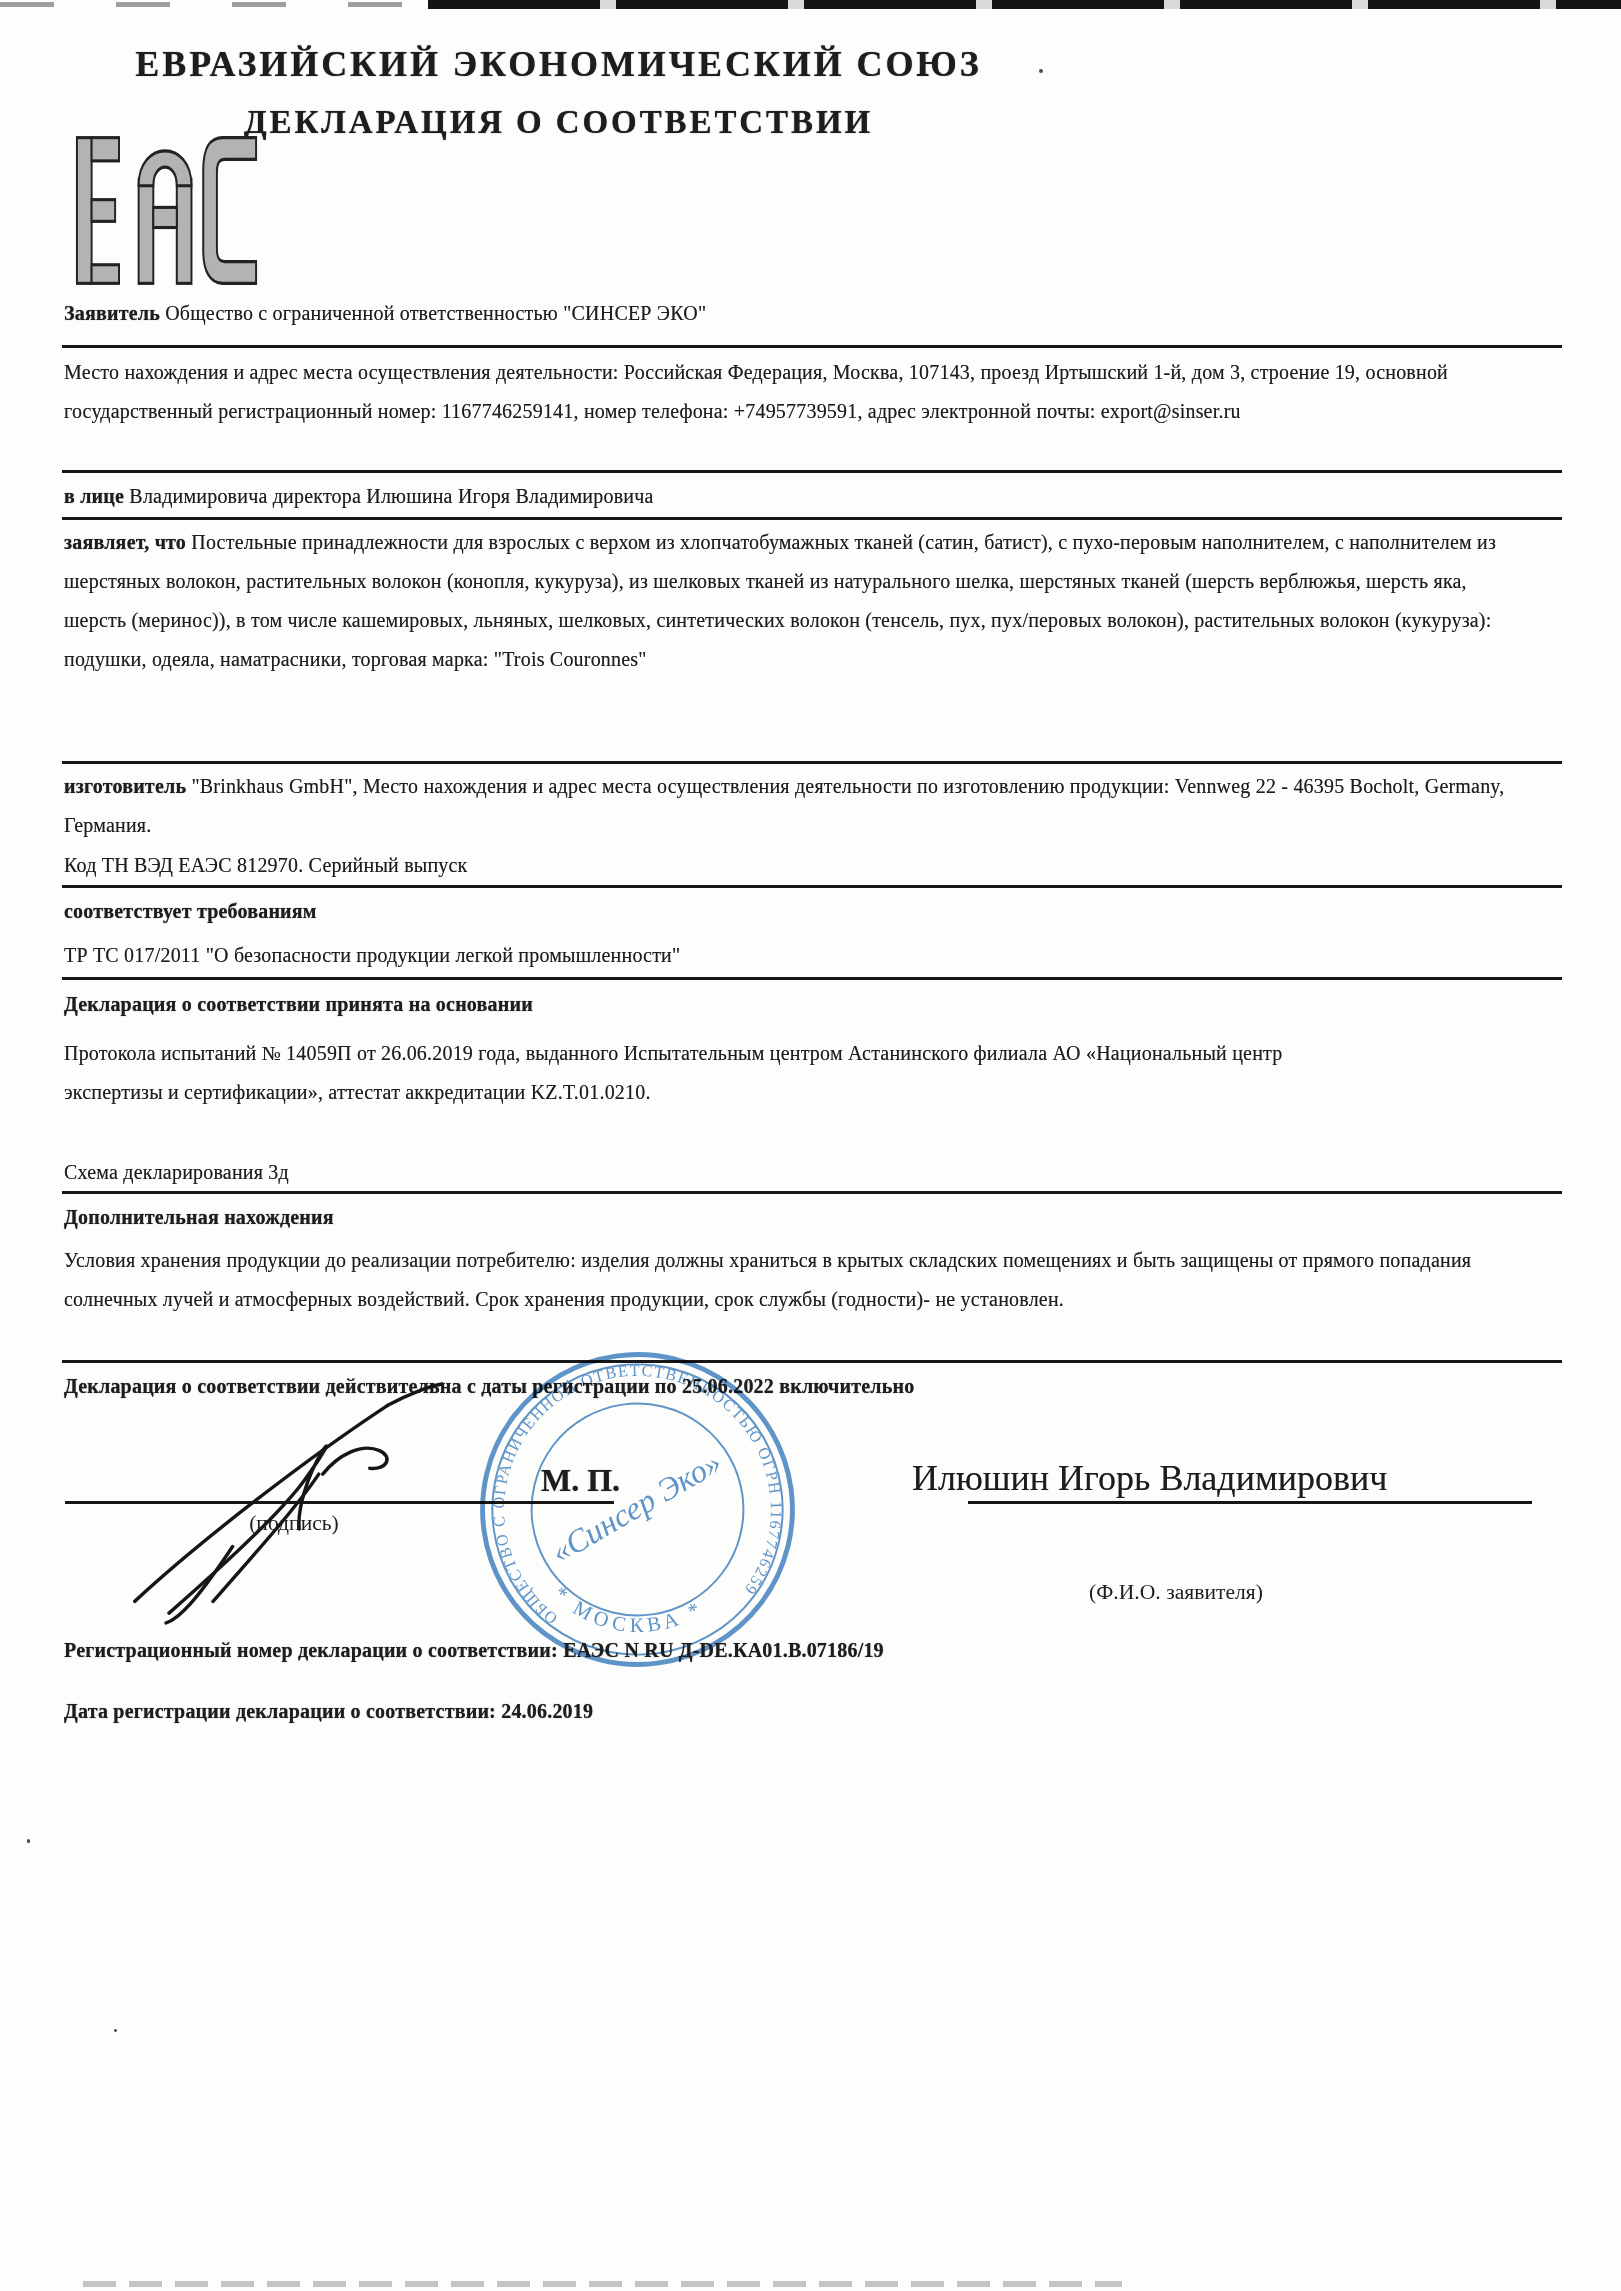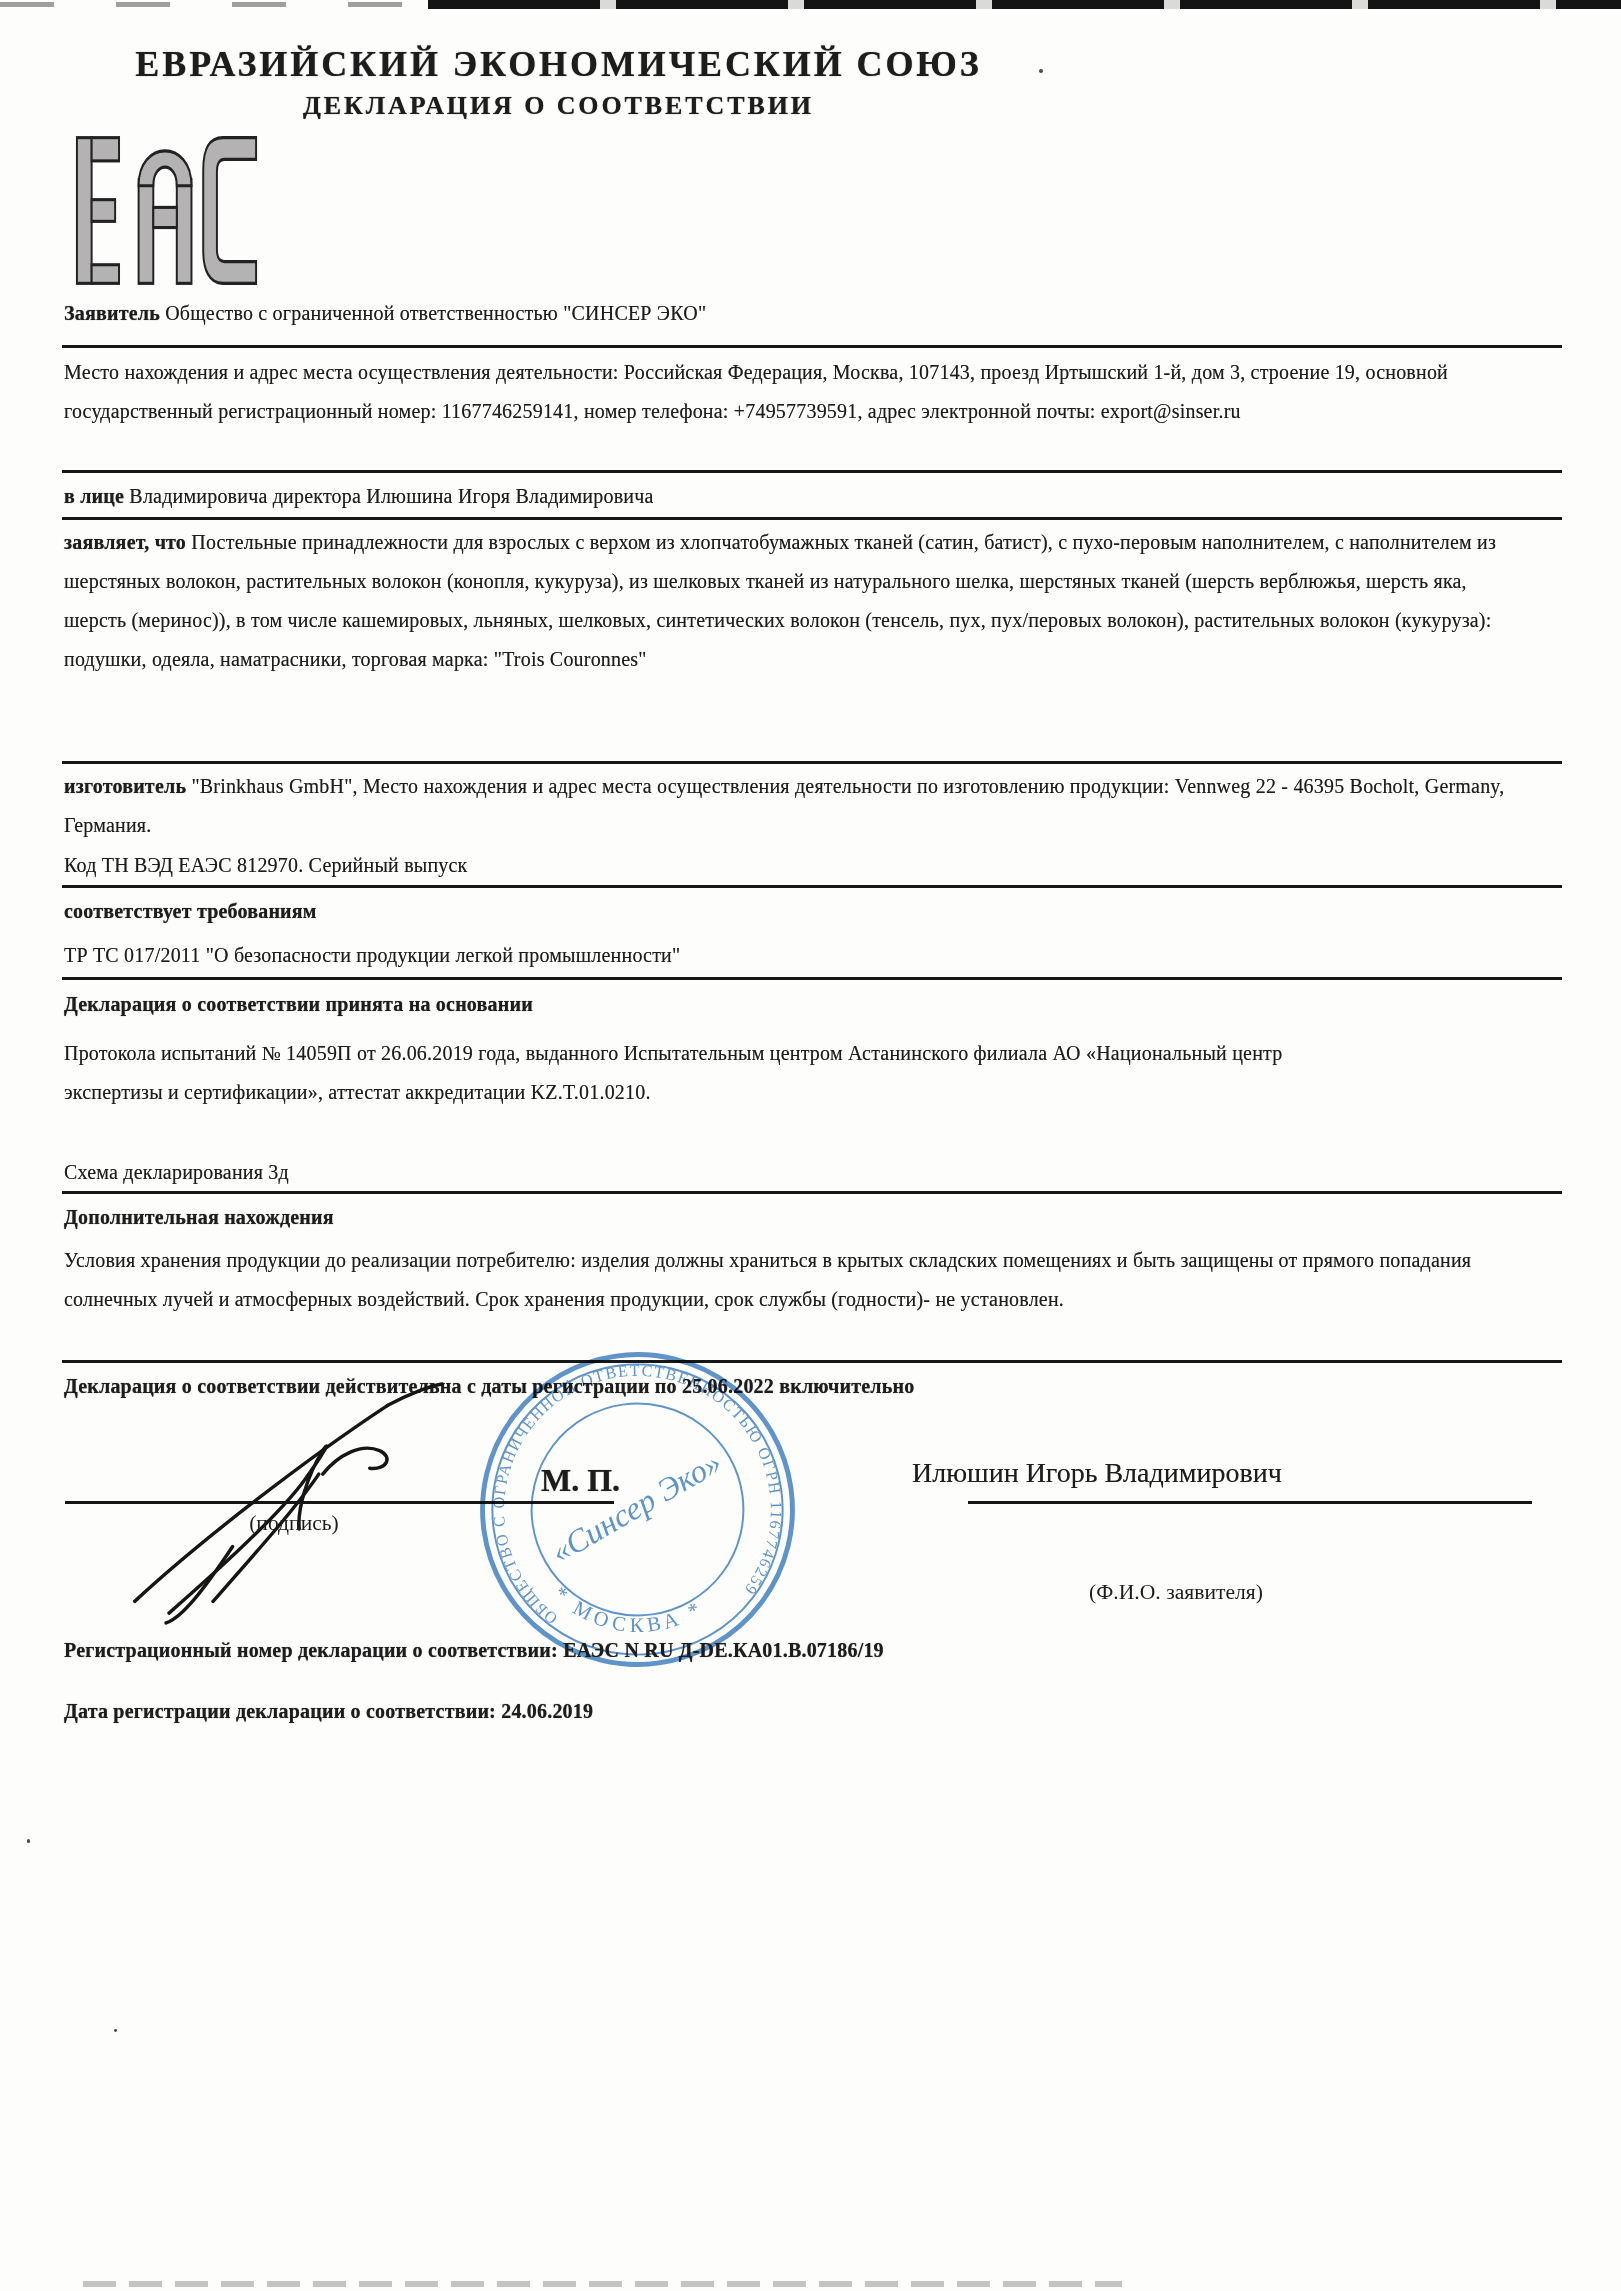--- a/index.html
+++ b/index.html
@@ -21,21 +21,21 @@
   .rule {
     position:absolute; left:62px; width:1500px; height:2.9px;
     background:#171717;
   }
   .title {
     position:absolute; left:0; width:1117px; text-align:center;
     font-weight:bold; letter-spacing:2.9px;
     text-shadow:0 0 1px rgba(20,20,20,.75);
   }
   .t1 { top:43px; font-size:36px; }
-  .t2 { top:91px; font-size:26px; }
+  .t2 { top:104px; font-size:33px; }
   .caption { position:absolute; font-size:21.6px; text-align:center; }
   .sigline { position:absolute; top:1501px; height:2.9px; background:#161616; }
   .speck { position:absolute; border-radius:50%; background:#4a4a4a; }
   .top-strip-a {
     position:absolute; top:0; left:428px; width:1193px; height:8.8px;
     background:repeating-linear-gradient(90deg,#141414 0 172px, rgba(20,20,20,.15) 172px 188px);
   }
   .top-strip-b {
     position:absolute; top:2px; left:0; width:428px; height:4.9px; opacity:.45;
     background:repeating-linear-gradient(90deg,#2c2c2c 0 54px, transparent 54px 116px);
@@ -149,21 +149,21 @@
       <text fill="#3c7dc0" font-size="16.5" letter-spacing="1.5" font-family="Liberation Serif, serif">
         <textPath href="#arcTop">ОБЩЕСТВО С ОГРАНИЧЕННОЙ ОТВЕТСТВЕННОСТЬЮ ОГРН 1167746259141</textPath>
       </text>
       <text fill="#3c7dc0" font-size="21" letter-spacing="5" font-family="Liberation Serif, serif">
         <textPath href="#arcBottom" startOffset="30">* МОСКВА *</textPath>
       </text>
       <text x="180" y="188" text-anchor="middle" transform="rotate(-22 180 180)" fill="#3c7dc0" font-size="33" font-style="italic" font-family="Liberation Serif, serif">«Синсер Эко»</text>
     </g>
   </svg>
 
-  <div class="abs" style="left:912px;top:1457px;font-size:28px;text-shadow:0 0 0.6px rgba(25,25,25,.55);">Илюшин Игорь Владимирович</div>
+  <div class="abs" style="left:912px;top:1457px;font-size:36px;text-shadow:0 0 0.6px rgba(25,25,25,.55);">Илюшин Игорь Владимирович</div>
   <div class="sigline" style="left:968px;width:564px;"></div>
   <div class="caption" style="left:1019px;top:1580px;width:314px;">(Ф.И.О. заявителя)</div>
 
   <p class="txt bold" style="top:1631px">Регистрационный номер декларации о соответствии: ЕАЭС N RU Д-DE.КА01.В.07186/19</p>
   <p class="txt bold" style="top:1692px">Дата регистрации декларации о соответствии: 24.06.2019</p>
 
 </div>
 
 
 </body></html>

